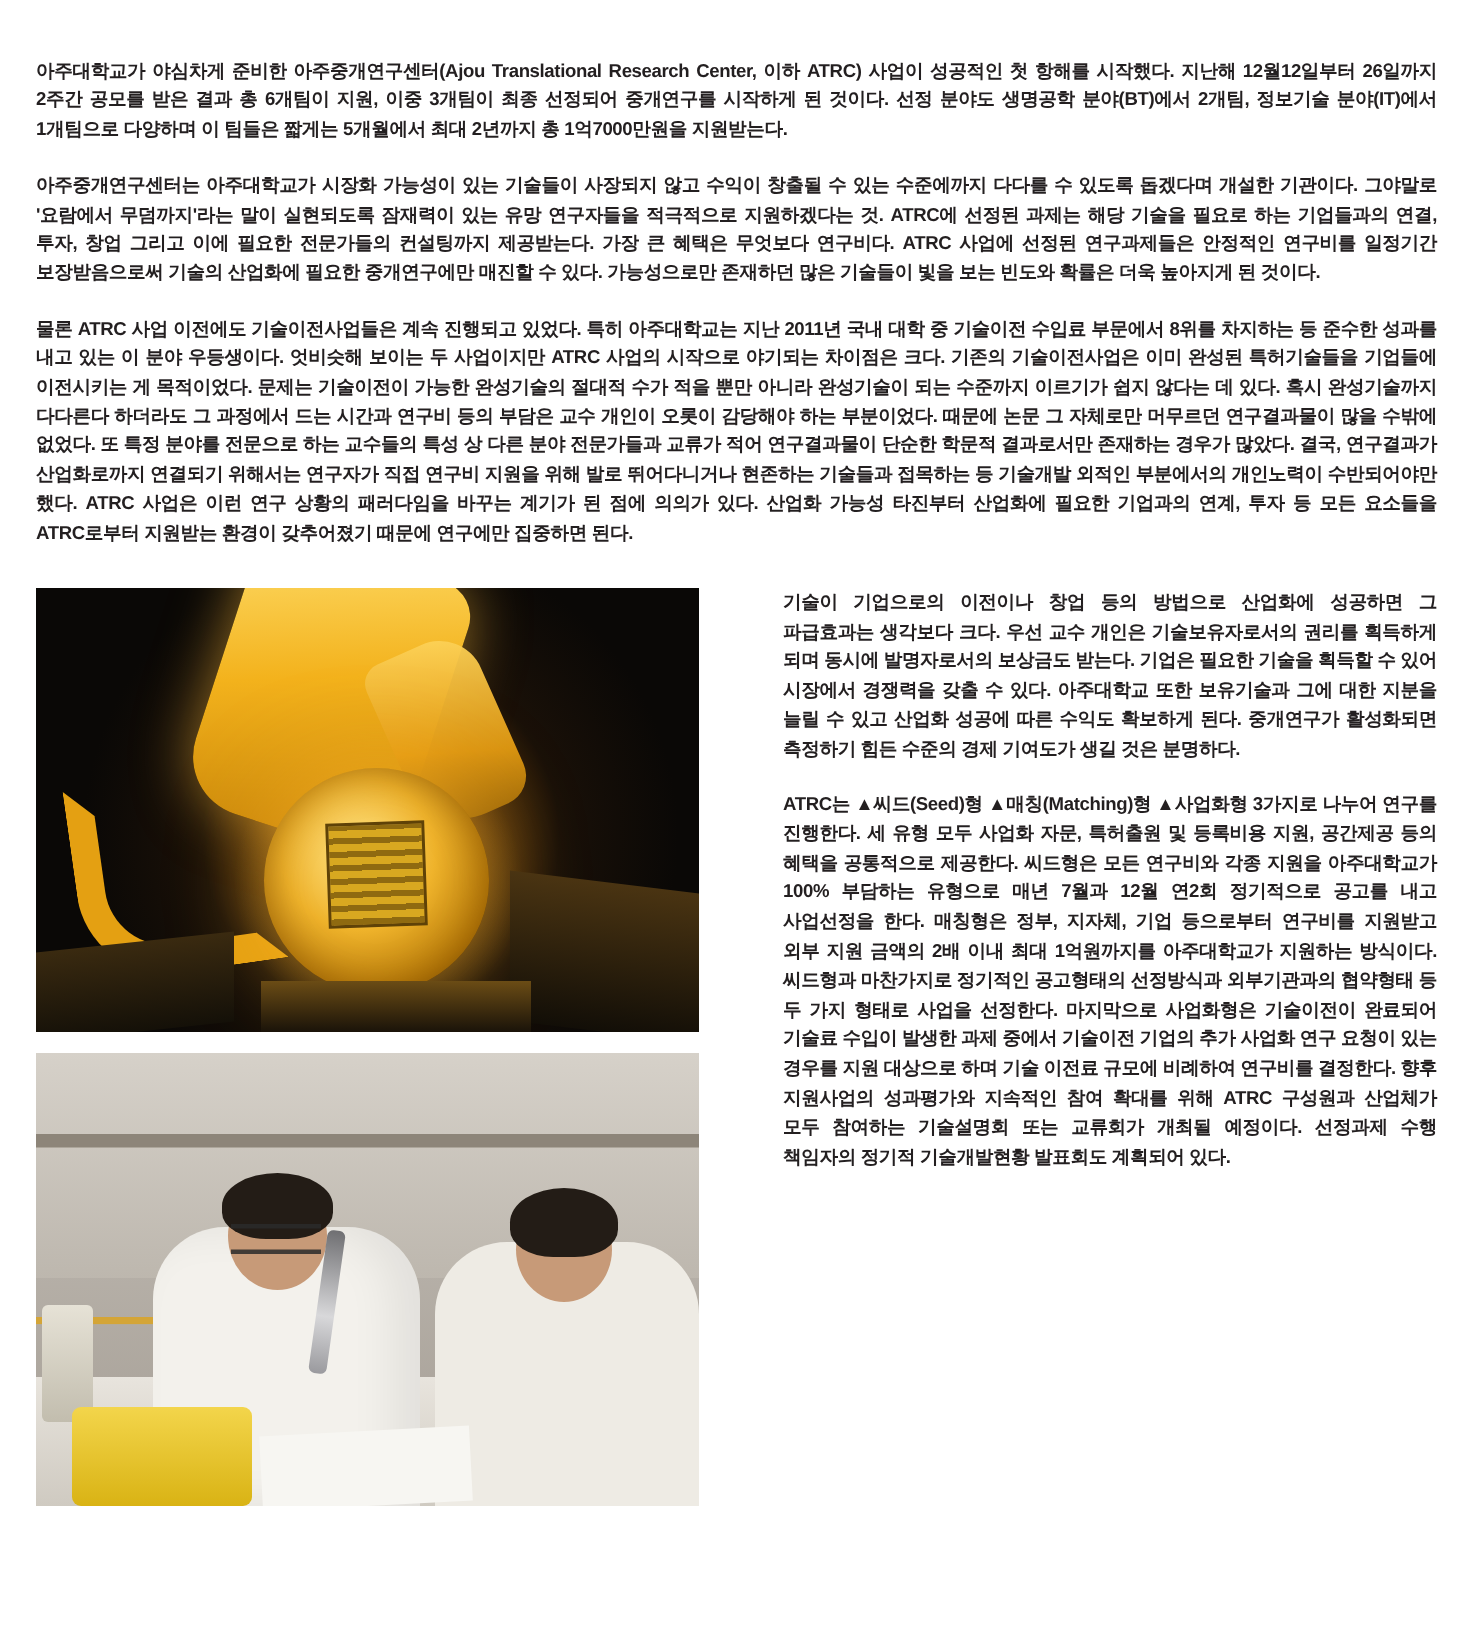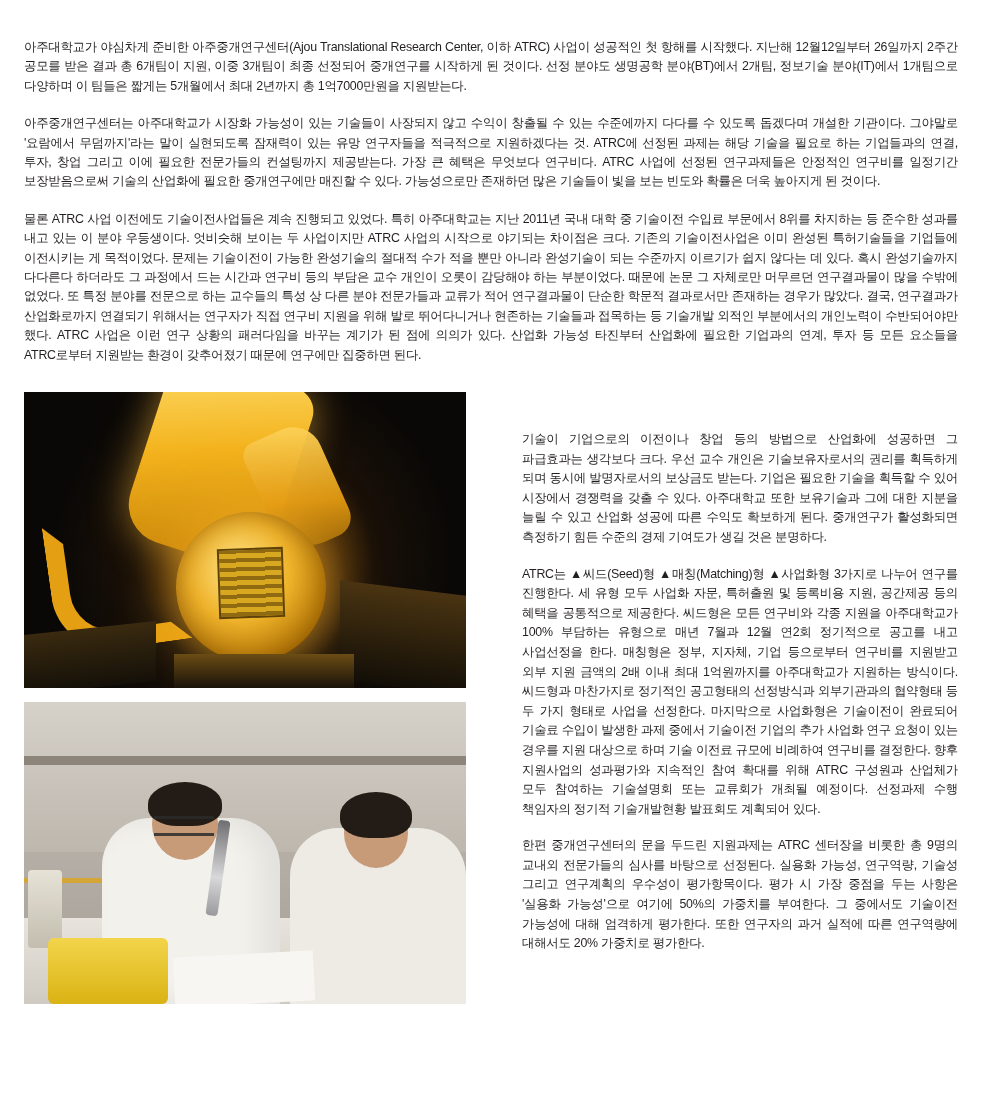--- a/index.html
+++ b/index.html
@@ -13,20 +13,21 @@
     font-family: "Liberation Sans", "DejaVu Sans", sans-serif;
     color: #231f20;
     position: relative;
     overflow: hidden;
   }
   .page {
     position: relative;
     width: 982px;
     height: 1095px;
     box-sizing: border-box;
+    font-weight: bold;
   }
 
   
   .top-article {
     position: absolute;
     left: 24px;
     top: 38px;
     width: 934px;
   }
   .para {
@@ -52,21 +53,20 @@
     position: absolute;
     left: 0;
     top: 0;
     width: 442px;
   }
   .text-col {
     position: absolute;
     left: 498px;
     top: 0;
     width: 436px;
-    margin-top: 38px;
   }
   .text-col .para {
     font-size: 12.4px;
     line-height: 19.6px;
     margin-bottom: 17px;
   }
 
   
   .photo {
     position: relative;
@@ -267,17 +267,16 @@
         <div class="p2-bottle"></div>
         <div class="p2-yellow"></div>
         <div class="p2-paper"></div>
       </div>
 
     </div>
 
     <div class="text-col">
       <p class="para">기술이 기업으로의 이전이나 창업 등의 방법으로 산업화에 성공하면 그 파급효과는 생각보다 크다. 우선 교수 개인은 기술보유자로서의 권리를 획득하게 되며 동시에 발명자로서의 보상금도 받는다. 기업은 필요한 기술을 획득할 수 있어 시장에서 경쟁력을 갖출 수 있다. 아주대학교 또한 보유기술과 그에 대한 지분을 늘릴 수 있고 산업화 성공에 따른 수익도 확보하게 된다. 중개연구가 활성화되면 측정하기 힘든 수준의 경제 기여도가 생길 것은 분명하다.</p>
       <p class="para">ATRC는 ▲씨드(Seed)형 ▲매칭(Matching)형 ▲사업화형 3가지로 나누어 연구를 진행한다. 세 유형 모두 사업화 자문, 특허출원 및 등록비용 지원, 공간제공 등의 혜택을 공통적으로 제공한다. 씨드형은 모든 연구비와 각종 지원을 아주대학교가 100% 부담하는 유형으로 매년 7월과 12월 연2회 정기적으로 공고를 내고 사업선정을 한다. 매칭형은 정부, 지자체, 기업 등으로부터 연구비를 지원받고 외부 지원 금액의 2배 이내 최대 1억원까지를 아주대학교가 지원하는 방식이다. 씨드형과 마찬가지로 정기적인 공고형태의 선정방식과 외부기관과의 협약형태 등 두 가지 형태로 사업을 선정한다. 마지막으로 사업화형은 기술이전이 완료되어 기술료 수입이 발생한 과제 중에서 기술이전 기업의 추가 사업화 연구 요청이 있는 경우를 지원 대상으로 하며 기술 이전료 규모에 비례하여 연구비를 결정한다. 향후 지원사업의 성과평가와 지속적인 참여 확대를 위해 ATRC 구성원과 산업체가 모두 참여하는 기술설명회 또는 교류회가 개최될 예정이다. 선정과제 수행 책임자의 정기적 기술개발현황 발표회도 계획되어 있다.</p>
-      <p class="para">한편 중개연구센터의 문을 두드린 지원과제는 ATRC 센터장을 비롯한 총 9명의 교내외 전문가들의 심사를 바탕으로 선정된다. 실용화 가능성, 연구역량, 기술성 그리고 연구계획의 우수성이 평가항목이다. 평가 시 가장 중점을 두는 사항은 '실용화 가능성'으로 여기에 50%의 가중치를 부여한다. 그 중에서도 기술이전 가능성에 대해 엄격하게 평가한다. 또한 연구자의 과거 실적에 따른 연구역량에 대해서도 20% 가중치로 평가한다.</p>
     </div>
 
   </div>
 </div>
 
 </body></html>

